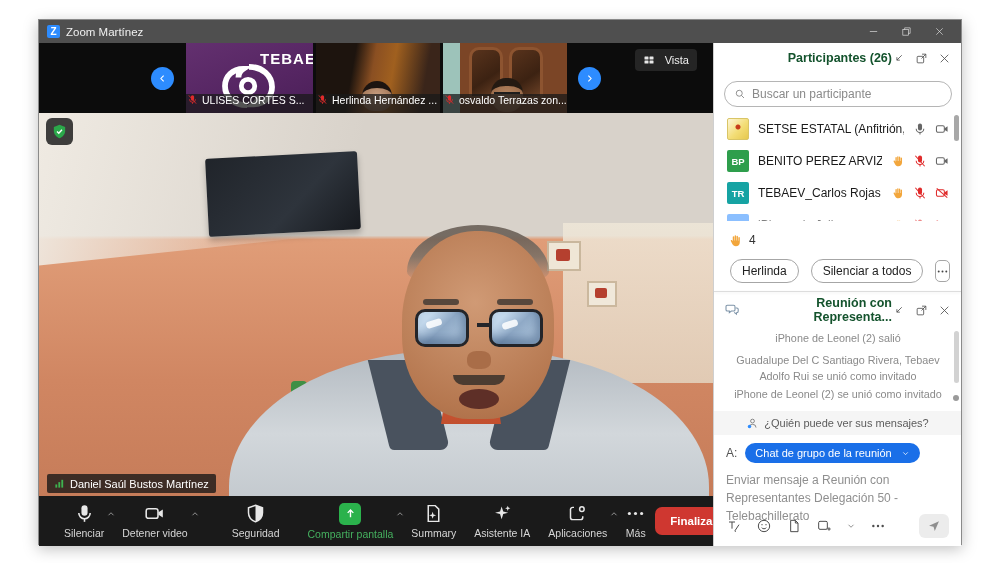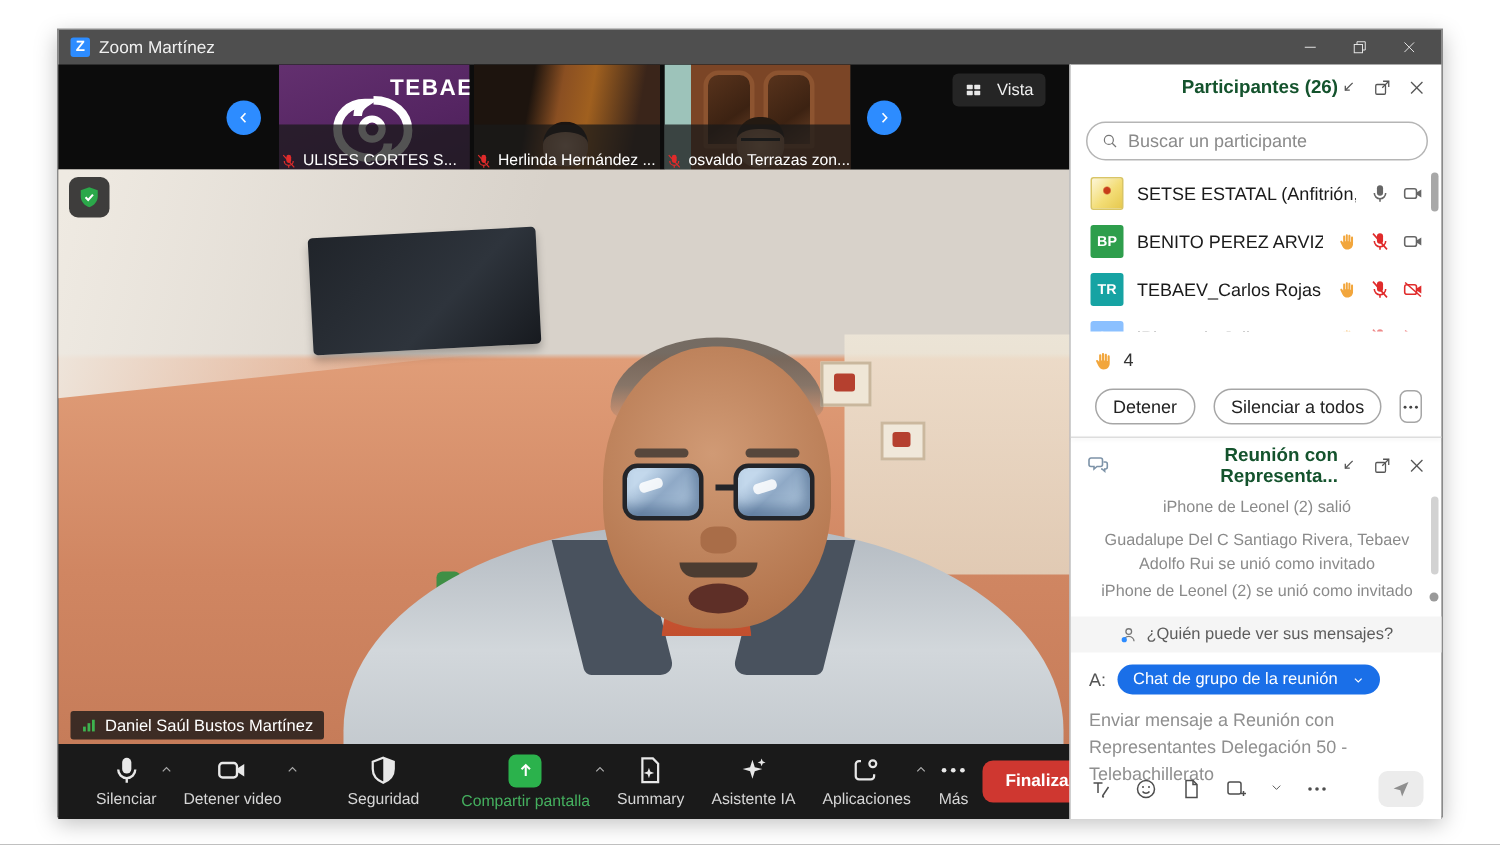--- a/index.html
+++ b/index.html
@@ -14,21 +14,21 @@
   .wctrls svg { width:11px; height:11px; stroke:#e8e8e8; stroke-width:1.4; fill:none; }
 
   
   .content { position:absolute; left:0; top:23px; width:922px; height:503px; background:#000; }
 
   
   .strip { position:absolute; left:0; top:0; width:674px; height:70px; background:#0c0c0c; }
   .navbtn { position:absolute; top:24px; width:23px; height:23px; border-radius:50%; background:#2D8CFF; display:flex; align-items:center; justify-content:center; }
   .navbtn svg { width:11px; height:11px; stroke:#fff; stroke-width:2.4; fill:none; }
   .thumb { position:absolute; top:0; height:70px; overflow:hidden; background:#222; }
-  .thumb-label { position:absolute; left:0; bottom:0; right:0; height:30px; background:rgba(25,25,25,.75); color:#fff; font-size:10.5px; display:flex; align-items:flex-end; padding:0 1px; gap:4px; white-space:nowrap; }
+  .thumb-label { position:absolute; left:0; bottom:0; right:0; height:19px; background:rgba(25,25,25,.75); color:#fff; font-size:10.5px; display:flex; align-items:flex-start; padding:0 1px; gap:4px; white-space:nowrap; }
   .thumb-label svg { width:11px; height:11px; flex:none; }
   .vista-btn { position:absolute; right:16px; top:6px; height:22px; background:rgba(40,40,40,.9); border-radius:4px; color:#f0f0f0; font-size:11px; display:flex; align-items:center; gap:10px; padding:0 8px; }
   .vista-btn svg { width:12px; height:12px; fill:#e8e8e8; }
 
   
   .sc-tebaev { position:absolute; inset:0; background:linear-gradient(160deg,#63306f,#552562 60%,#4a1f57);padding-left:44px; }
   .sc-tebaev .t-txt { position:absolute; top:7px; width:100%; text-align:center; color:#fff; font-weight:bold; font-size:15px; letter-spacing:1px; }
   .sc-tebaev svg { position:absolute; left:34px; top:20px; width:58px; height:48px; }
   .sc-herlinda { position:absolute; inset:0; background:linear-gradient(100deg,#1d140e 30%,#8a4f22 45%,#a0601f 60%,#3a251a 85%); }
   .sc-herlinda .face { position:absolute; left:46px; bottom:2px; width:30px; height:30px; border-radius:50% 50% 40% 40%; background:radial-gradient(circle at 50% 40%,#caa183,#9a6c4c); border-top:7px solid #1c1410; }
@@ -547,21 +547,21 @@
       <div class="pscroll"></div>
 
       <div class="hands">
         <svg>
             <use href="#s-hand"></use>
           </svg>
         <span>4</span>
       </div>
 
       <div class="pbtns">
-        <button class="pbtn">Detener</button>
+        <button class="pbtn">Herlinda</button>
         <button class="pbtn">Silenciar a todos</button>
         <button class="morebtn">
             <svg>
               <use href="#s-dots"></use>
             </svg>
           </button>
       </div>
 
       <div class="sectdiv"></div>
 

